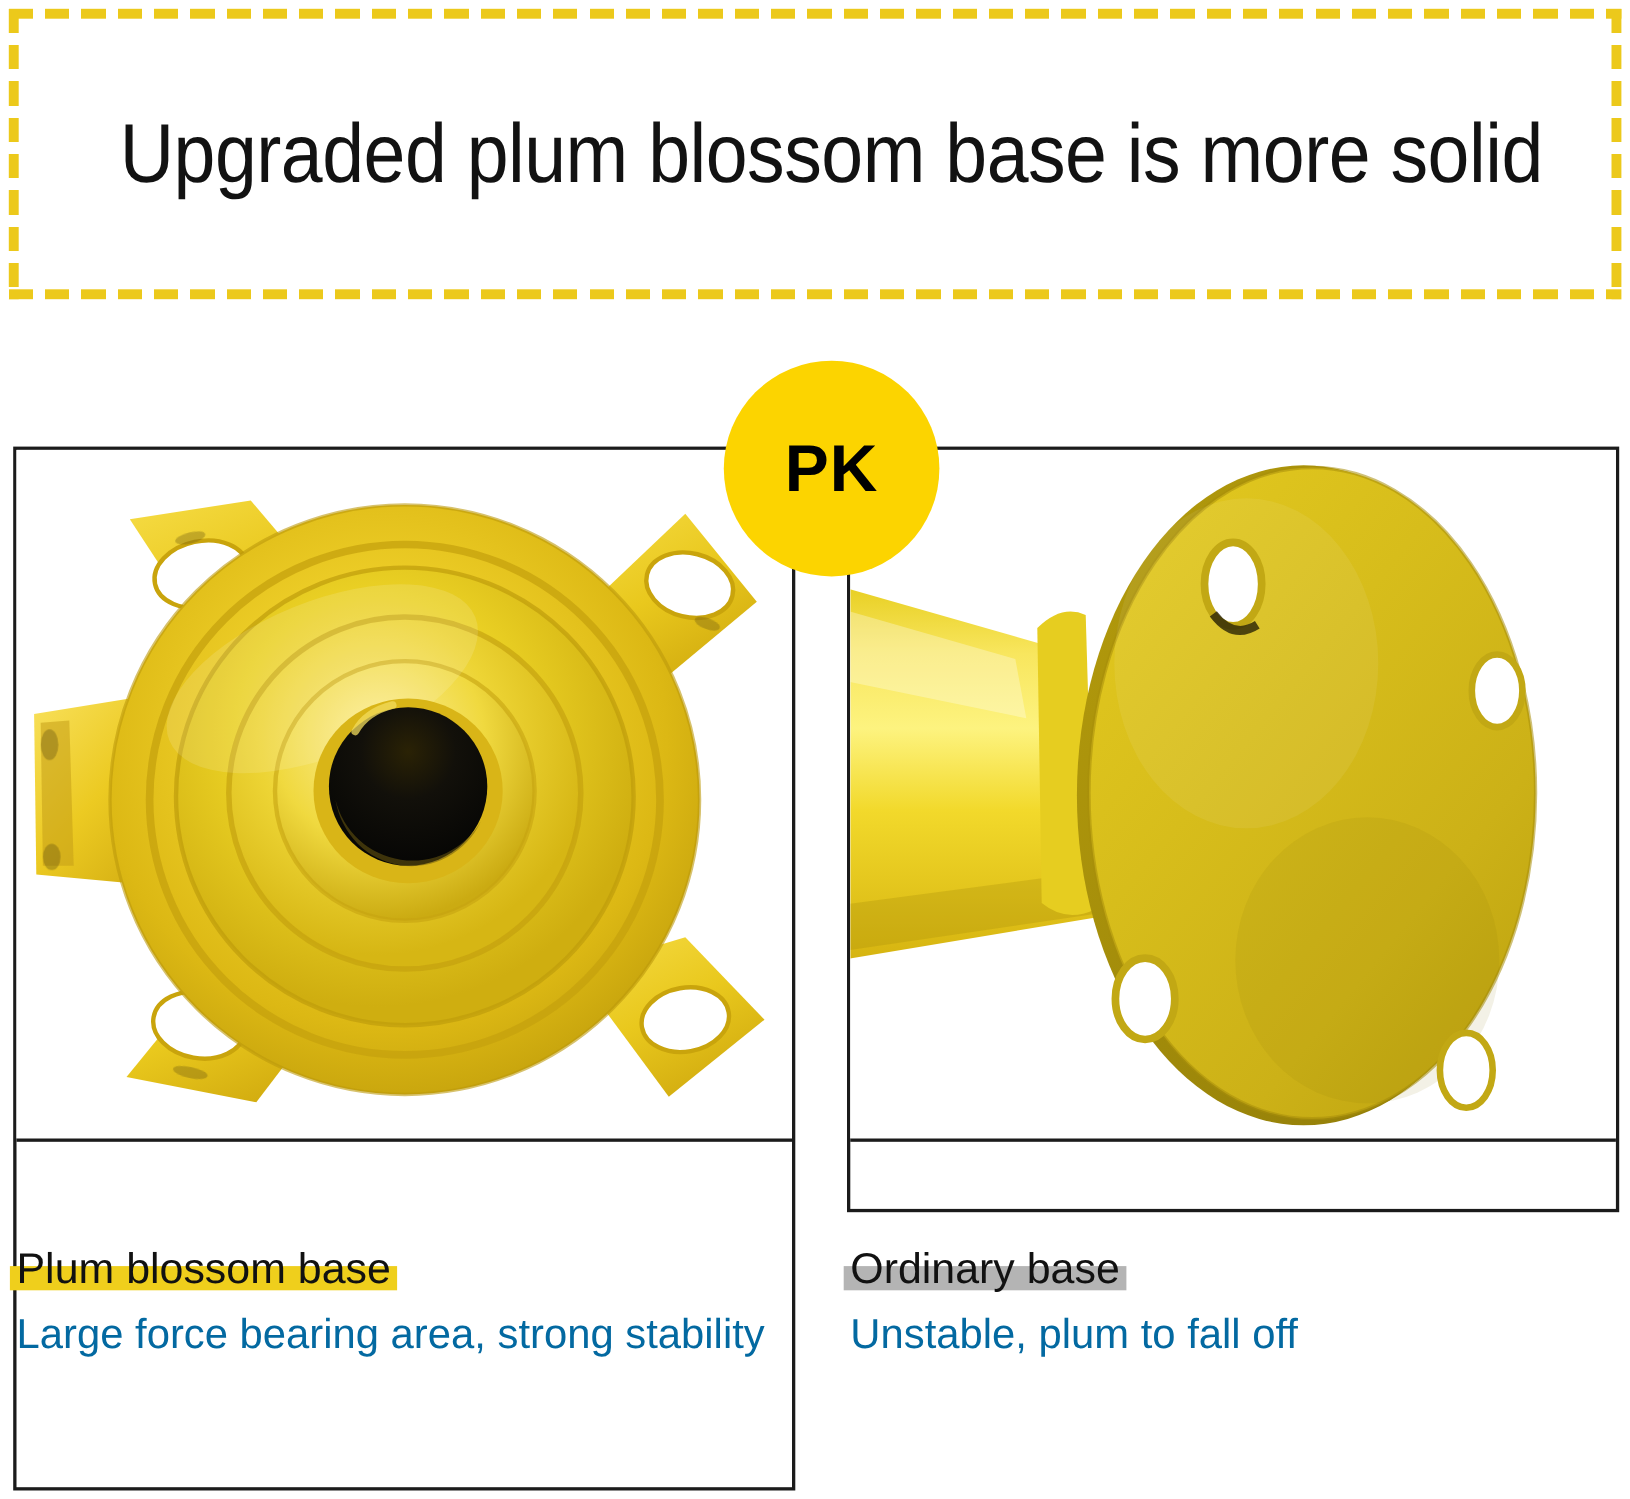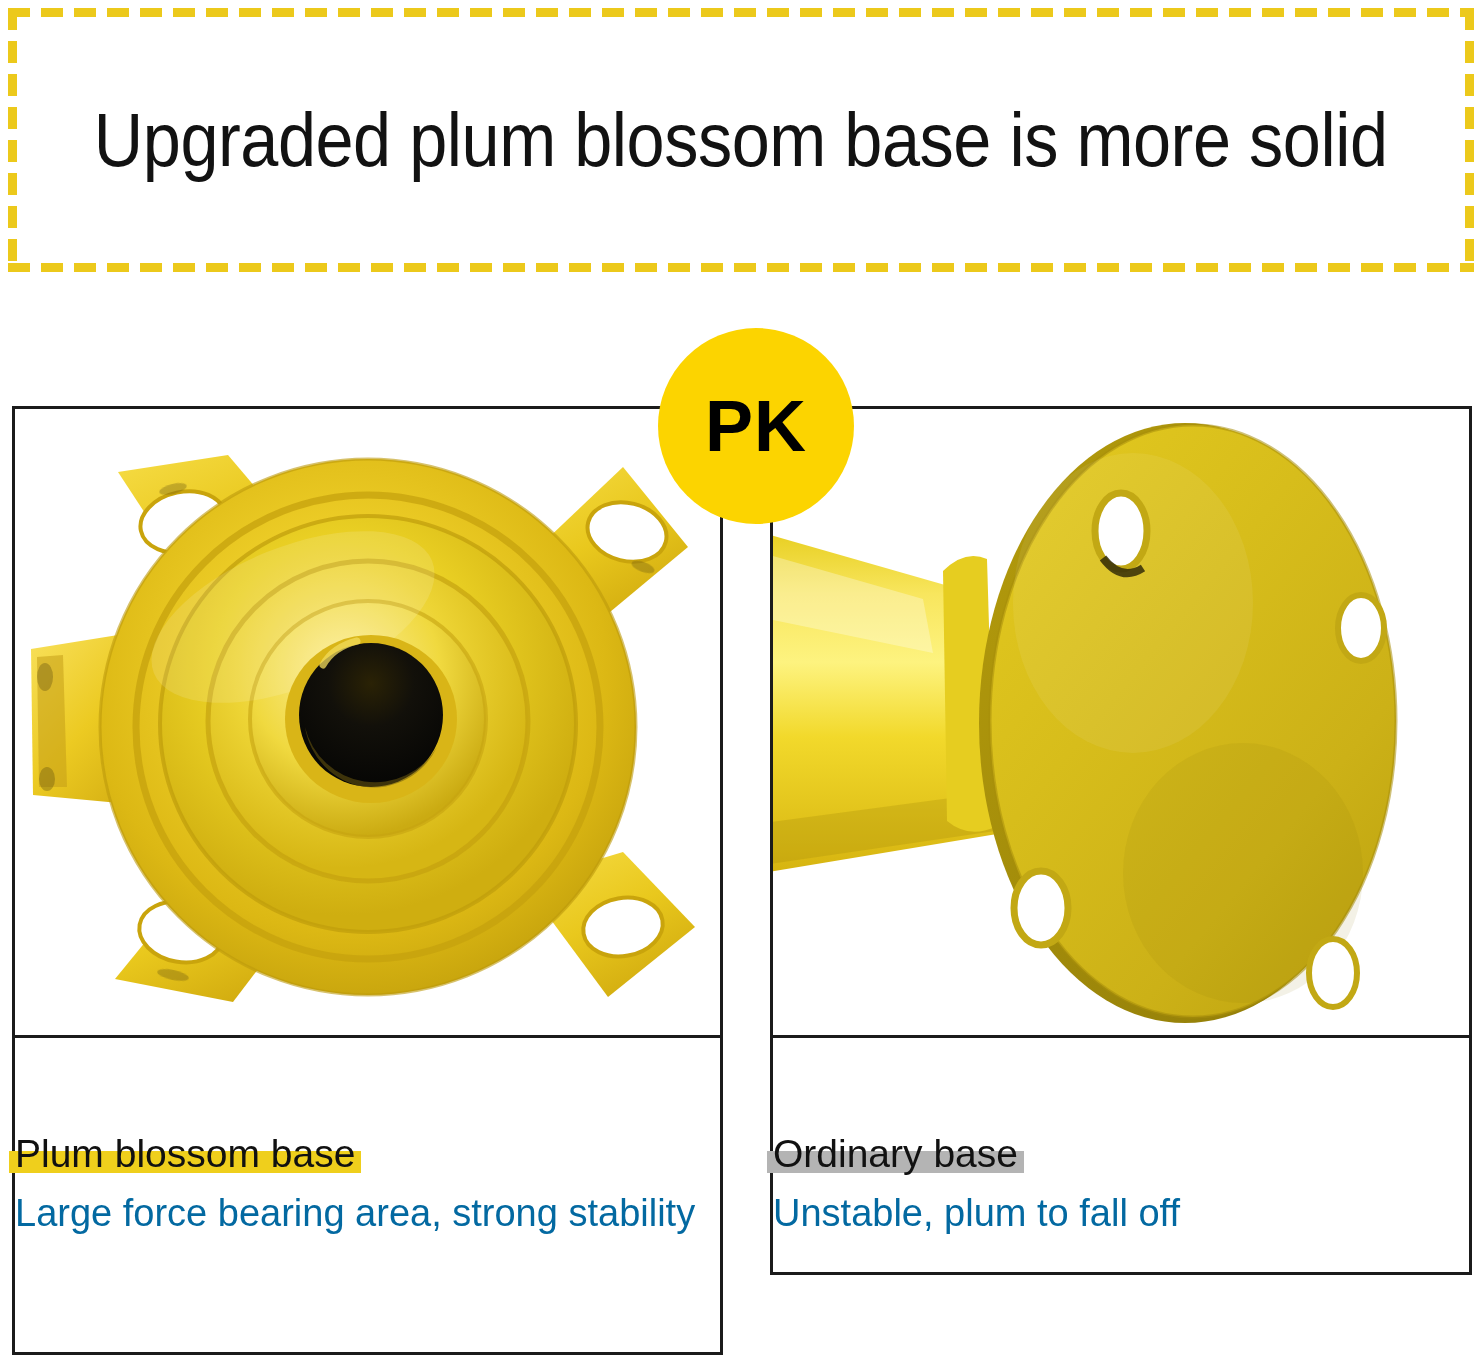--- a/index.html
+++ b/index.html
@@ -25,38 +25,38 @@
   .dash-left,.dash-right{
     top:0;height:100%;width:9px;
     background-image:repeating-linear-gradient(to bottom,
        #ecc91b 0px,#ecc91b 22px,rgba(255,255,255,0) 22px,rgba(255,255,255,0) 33px);
   }
   .dash-left{left:0;}
   .dash-right{right:0;}
 
   .title-text{
     position:absolute;left:0;right:0;top:50%;transform:translateY(-50%);
-    text-align:center;
+    text-align:right;
     font-size:76px;line-height:1;
     font-weight:400;color:#121212;
     letter-spacing:-0.5px;
     transform-origin:center;
     white-space:nowrap;
   }
   .title-inner{display:inline-block;transform:scaleX(0.90);transform-origin:center;}
 
   
   .panel{
     position:absolute;
     box-sizing:border-box;
     border:3px solid #1b1b1b;
     background:#ffffff;
   }
   #panel-left {left:12px;  top:406px; width:711px; height:949px;}
-  #panel-right{left:770px; top:406px; width:702px; height:869px;padding-left:14px;}
+  #panel-right{left:770px; top:406px; width:702px; height:696px;padding-left:14px;}
 
   .panel-media{
     position:absolute;left:0;top:0;right:0;height:626px;
     overflow:hidden;background:#ffffff;
   }
   .panel-divider{
     position:absolute;left:0;right:0;top:626px;height:3px;background:#1b1b1b;
   }
   .panel-caption{
     position:absolute;left:0;right:0;top:629px;bottom:0;
@@ -79,21 +79,21 @@
   }
 
   
   .pk-badge{
     position:absolute;left:658px;top:328px;width:196px;height:196px;
     border-radius:50%;background:#fcd400;
     display:flex;align-items:center;justify-content:center;
     z-index:40;
   }
   .pk-text{
-    font-size:72px;font-weight:700;color:#000000;letter-spacing:1px;
+    font-size:60px;font-weight:700;color:#000000;letter-spacing:1px;
     line-height:1;
   }
 
   
   .art{position:absolute;display:block;}
   #art-plum{left:8px;top:18px;width:690px;height:600px;}
   #art-ordinary{left:0px;top:-6px;width:700px;height:640px;}
 </style>
 </head>
 <body>

